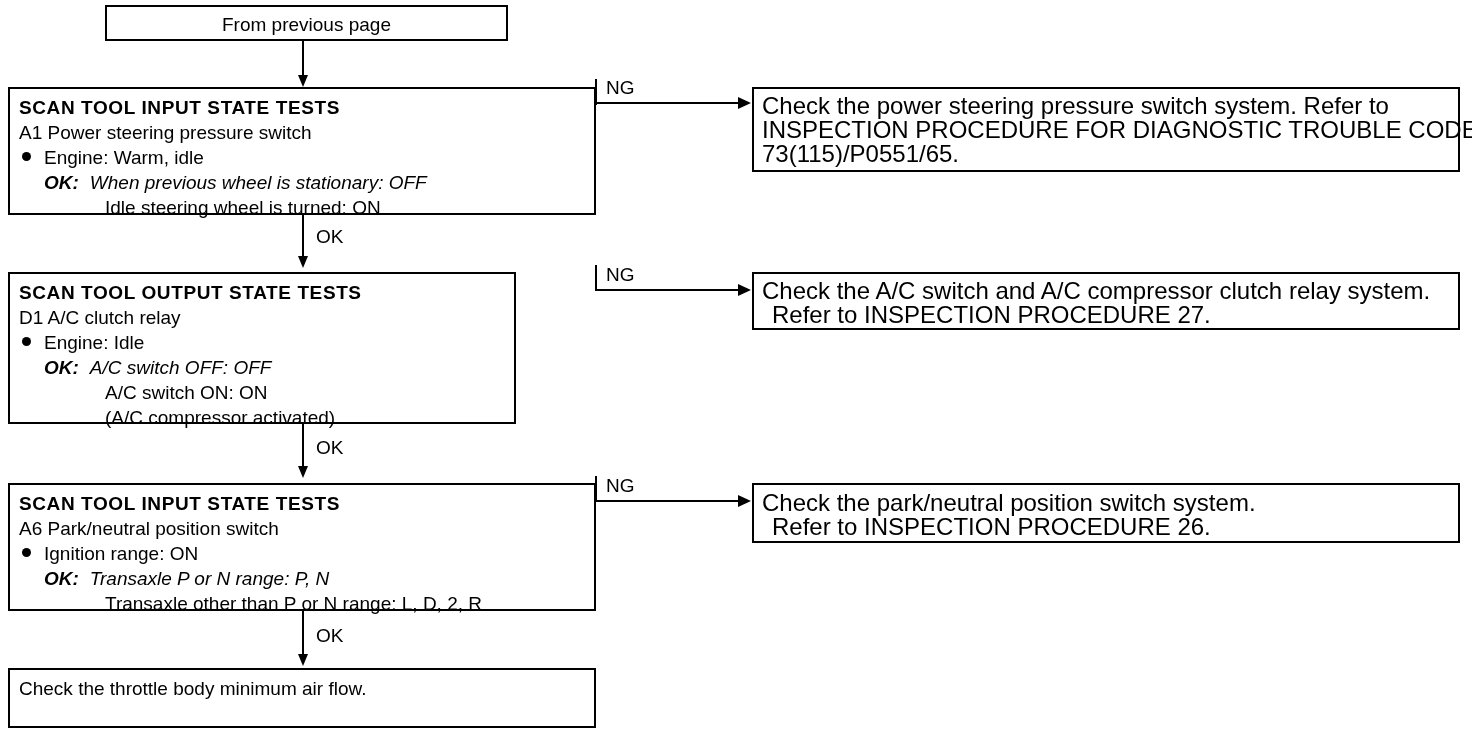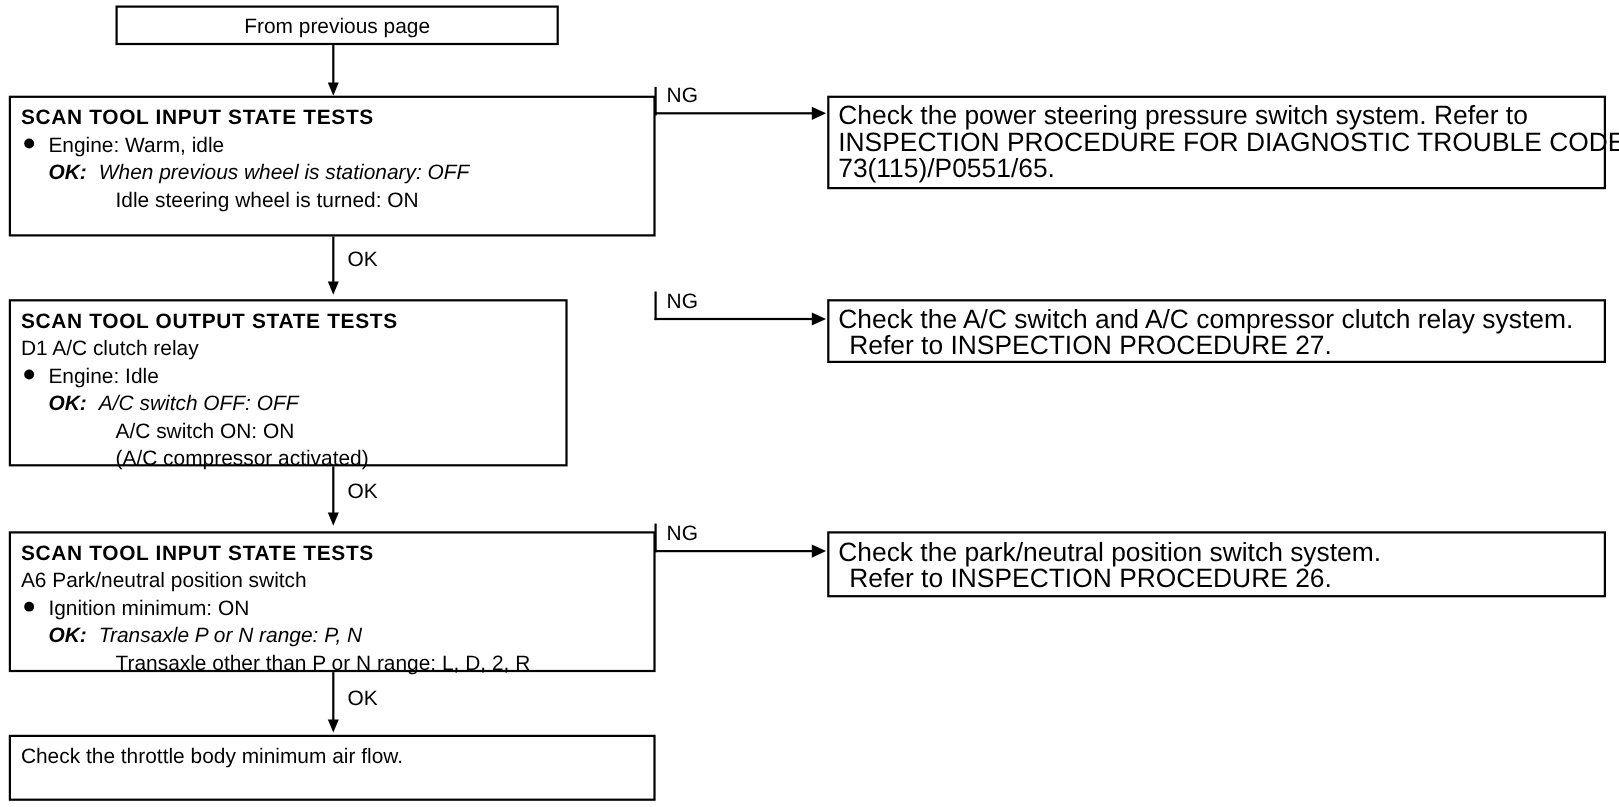--- a/index.html
+++ b/index.html
@@ -147,20 +147,21 @@
       <div class="topbox-text">From previous page</div>
     </div>
   </div>
 
   <div class="vline" style="left:302px; top:41px; height:36px;"></div>
   <div class="arrow-down" style="left:298px; top:75px;"></div>
 
   <div class="box" style="left:8px; top:87px; width:588px; height:128px;">
     <div class="box-inner">
       <div class="ttl">SCAN TOOL INPUT STATE TESTS</div>
+      <div class="ln-head">A1  Power steering pressure switch</div>
       <div class="bullet-row">
         <span class="bullet-dot"></span>
         <span>Engine: Warm, idle</span>
       </div>
       <div class="ok-row">
         <span class="ok-lbl">OK:</span>
         <span>When previous wheel is stationary: OFF</span>
       </div>
       <div class="cont-row">Idle steering wheel is turned: ON</div>
     </div>
@@ -215,21 +216,21 @@
   <div class="vline" style="left:302px; top:424px; height:44px;"></div>
   <div class="arrow-down" style="left:298px; top:466px;"></div>
   <div class="edge-label" style="left:316px; top:438px;">OK</div>
 
   <div class="box" style="left:8px; top:483px; width:588px; height:128px;">
     <div class="box-inner">
       <div class="ttl">SCAN TOOL INPUT STATE TESTS</div>
       <div class="ln-head">A6 Park/neutral position switch</div>
       <div class="bullet-row">
         <span class="bullet-dot"></span>
-        <span>Ignition minimum: ON</span>
+        <span>Ignition range: ON</span>
       </div>
       <div class="ok-row">
         <span class="ok-lbl">OK:</span>
         <span>Transaxle P or N range: P, N</span>
       </div>
       <div class="cont-row">Transaxle other than P or N range: L, D, 2, R</div>
     </div>
   </div>
 
   <div class="vline" style="left:595px; top:476px; height:26px;"></div>

